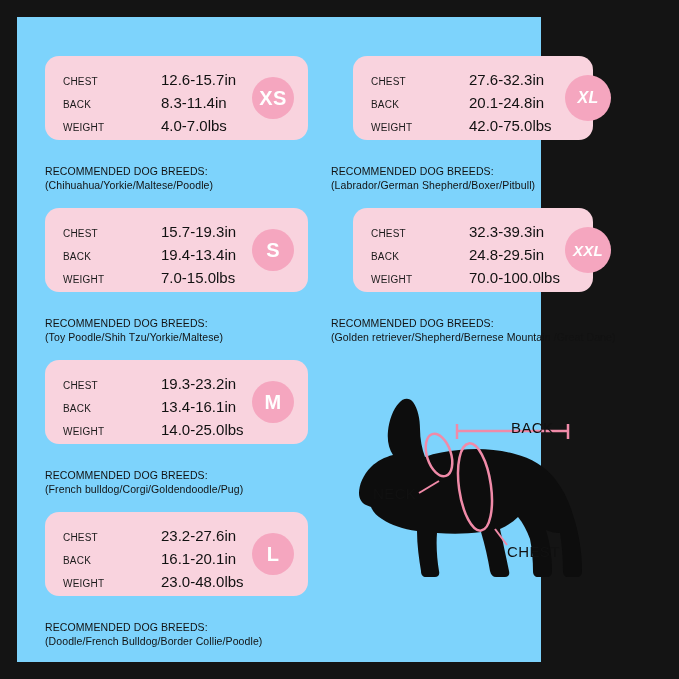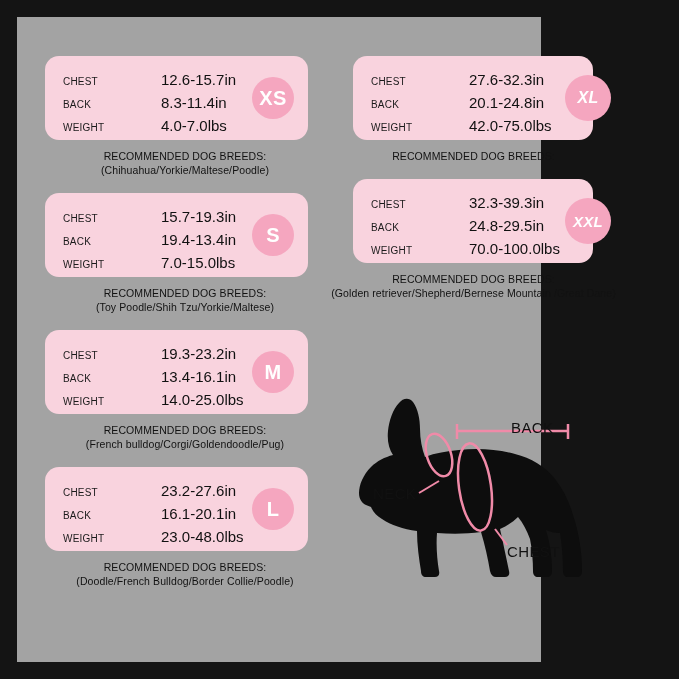--- a/index.html
+++ b/index.html
@@ -12,21 +12,21 @@
     background: #141414;
     font-family: "Liberation Sans", sans-serif;
     overflow: hidden;
   }
   #page {
     position: absolute;
     left: 17px;
     top: 17px;
     width: 524px;
     height: 645px;
-    background: #a3a3a3;
+    background: #7dd3fc;
     box-sizing: border-box;
   }
   .col {
     position: absolute;
     top: 0;
   }
   .col-left { left: 28px; width: 280px; }
   .col-right { left: 336px; width: 285px; }
 
   .size-block {
@@ -83,25 +83,25 @@
   }
   .badge-right {
     width: 46px; height: 46px;
     right: -18px; top: 19px;
     font-size: 16px;
     font-style: italic;
   }
   .badge-right.xxl { font-size: 15px; text-align: center; }
 
   .breeds {
-    text-align: center;
+    text-align: left;
     font-size: 10.5px;
     color: #121212;
     line-height: 14px;
-    margin-top: 9px;
+    margin-top: 24px;
     letter-spacing: 0.1px;
   }
   .breeds-right { width: 285px; }
 
   
   #dog-area {
     position: absolute;
     left: 330px;
     top: 352px;
     width: 300px;
@@ -227,20 +227,21 @@
           <span class="val">20.1-24.8in</span>
         </div>
         <div class="row">
           <span class="lbl">WEIGHT</span>
           <span class="val">42.0-75.0lbs</span>
         </div>
         <div class="badge badge-right">XL</div>
       </div>
       <div class="breeds breeds-right" style="margin-left:-22px;">
         <div>RECOMMENDED DOG BREEDS:</div>
+        <div>(Labrador/German Shepherd/Boxer/Pitbull)</div>
       </div>
     </div>
 
     <div class="size-block" style="margin-top:16px;">
       <div class="card card-right">
         <div class="row">
           <span class="lbl">CHEST</span>
           <span class="val">32.3-39.3in</span>
         </div>
         <div class="row">

